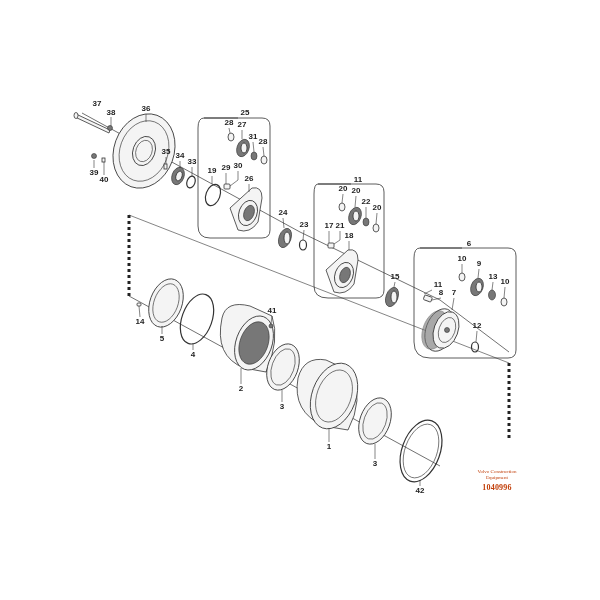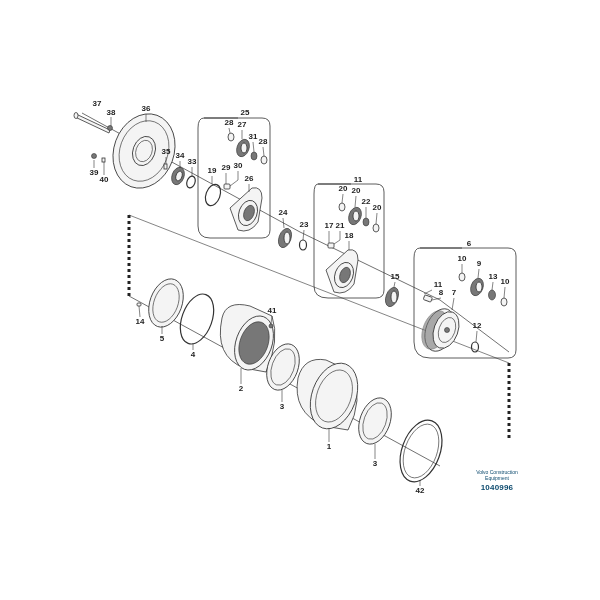--- a/index.html
+++ b/index.html
@@ -1,19 +1,19 @@
 <!DOCTYPE html>
 <html><head>
   <meta charset="utf-8">
   <style>
     html, body { margin: 0; padding: 0; background: #ffffff; }
     body { width: 600px; height: 600px; position: relative; overflow: hidden; font-family: "Liberation Sans", sans-serif; }
     #diagram { position: absolute; left: 0; top: 0; width: 600px; height: 600px; }
     .callout { position: absolute; font-family: "Liberation Sans", sans-serif; font-weight: bold; font-size: 8px; color: #222; line-height: 1; transform: translate(-50%, -50%); white-space: nowrap; }
-    .caption { position: absolute; left: 462px; top: 469px; width: 70px; text-align: center; font-family: Liberation Sans, sans-serif; color: #0c4a6e; }
+    .caption { position: absolute; left: 462px; top: 469px; width: 70px; text-align: center; font-family: Liberation Serif, serif; color: #c2410c; }
     .caption .l1, .caption .l2 { font-size: 5px; line-height: 6px; display: block; }
     .caption .num { font-size: 8px; font-weight: bold; display: block; margin-top: 2px; letter-spacing: 0.2px; }
     svg .part { fill: #f4f4f4; stroke: #333; stroke-width: 0.8; }
     svg .dark { fill: #777; stroke: #333; stroke-width: 0.6; }
     svg .ring { fill: none; stroke: #333; stroke-width: 1.2; }
     svg .thin { fill: none; stroke: #333; stroke-width: 0.6; }
     svg .lead { fill: none; stroke: #333; stroke-width: 0.6; }
     svg .axis { fill: none; stroke: #333; stroke-width: 0.7; }
     svg .group { fill: none; stroke: #333; stroke-width: 0.8; }
     svg .dash { fill: none; stroke: #222; stroke-width: 3; stroke-dasharray: 3 3; }

